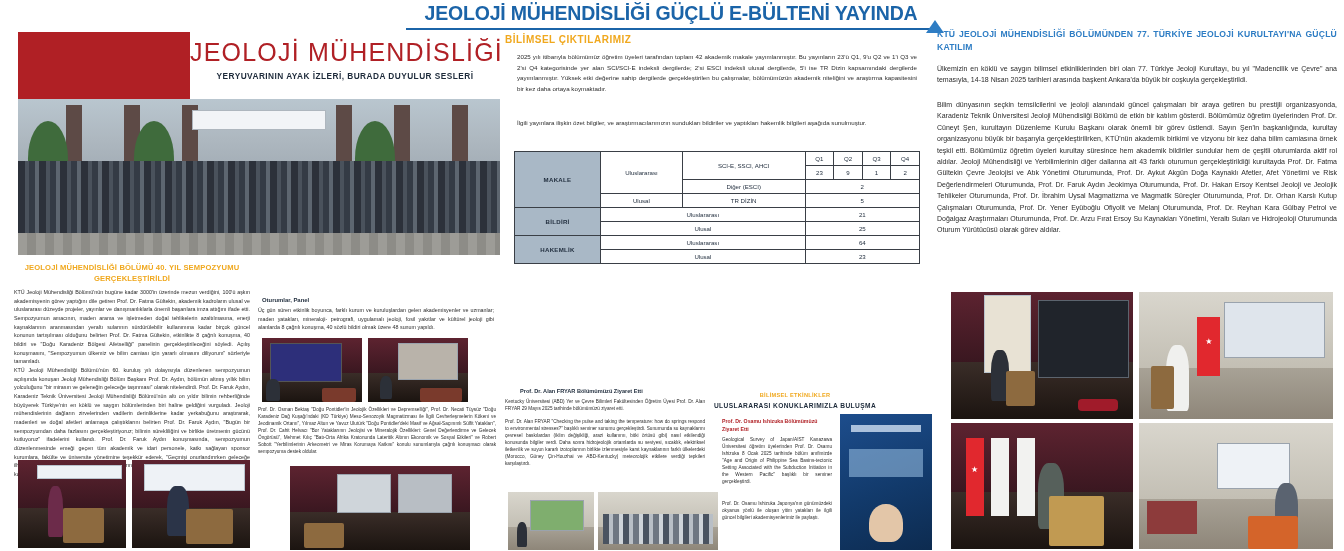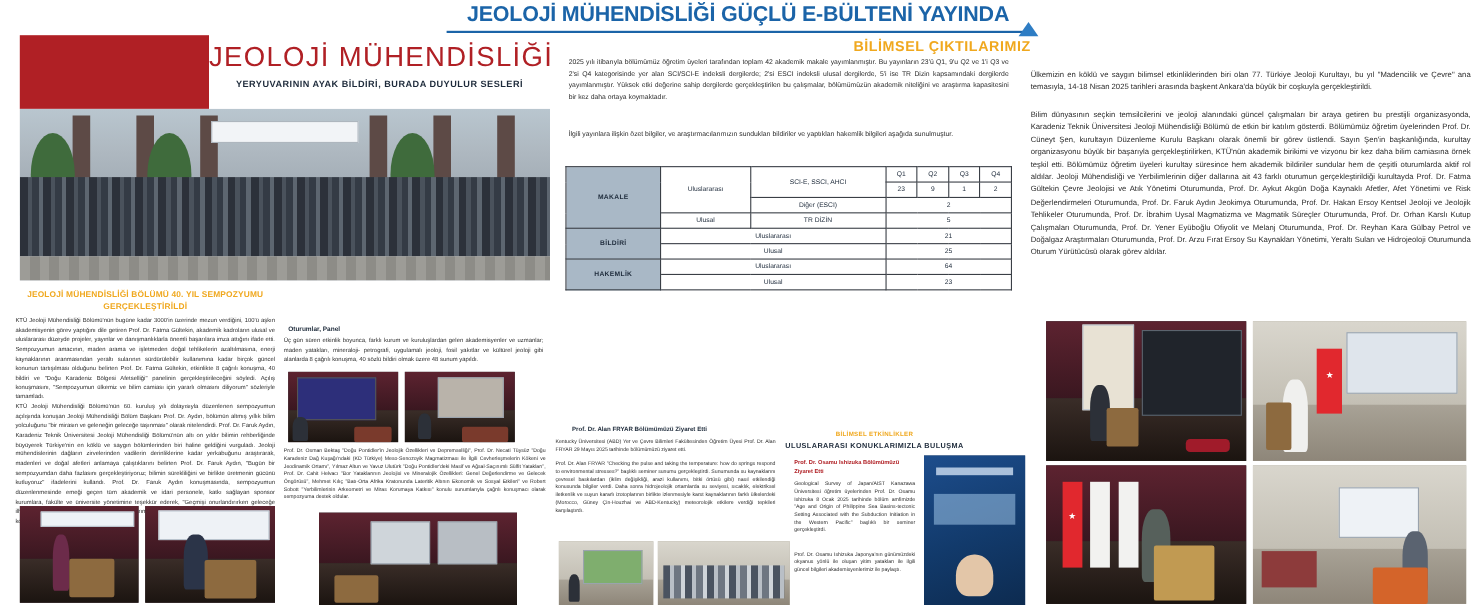--- a/index.html
+++ b/index.html
@@ -102,22 +102,22 @@
     font-size: 5.35px; line-height: 1.62; color:#2b2b2b;
     text-align: justify;
   }
   .body-text.tiny { font-size: 4.7px; line-height:1.5; }
 
   .sub-head { font-size:5.9px; font-weight:bold; color:#1d2a3a; }
 
   
   .mid-head {
     position:absolute; left:505px; top:34px; width:432px;
-    text-align:right; color:#f0a81e; font-weight:bold;
-    font-size:13px; letter-spacing:0.5px;
+    text-align:left; color:#f0a81e; font-weight:bold;
+    font-size:10px; letter-spacing:0.5px;
   }
   .mid-para {
     position:absolute; left:517px; width:400px;
     font-size:6.2px; line-height:1.72; color:#2b2b2b; text-align:justify;
   }
 
   
   table.stats {
     position:absolute; left:514px; top:151px; width:406px;
     border-collapse: collapse;
@@ -171,21 +171,21 @@
 <div id="page">
 
   <div class="page-title">JEOLOJİ MÜHENDİSLİĞİ GÜÇLÜ E-BÜLTENİ YAYINDA</div>
 
   <div class="col col-left">
 
     <div class="red-band"></div>
 
     <div class="mast-wrap">
       <div class="mast-title">JEOLOJİ MÜHENDİSLİĞİ</div>
-      <div class="mast-sub">YERYUVARININ AYAK BİLDİRİ, BURADA DUYULUR SESLERİ</div>
+      <div class="mast-sub">YERYUVARININ AYAK İZLERİ, BURADA DUYULUR SESLERİ</div>
     </div>
 
     <div class="photo hdr-photo">
       <div class="bld"></div>
       <div class="pil" style="left:10%"></div>
       <div class="pil" style="left:22%"></div>
       <div class="pil" style="left:34%"></div>
       <div class="pil" style="left:66%"></div>
       <div class="pil" style="left:78%"></div>
       <div class="pil" style="left:90%"></div>
@@ -338,20 +338,21 @@
     <div style="position:absolute;left:0;top:0;right:0;bottom:0;
          background:linear-gradient(160deg,#1d4d8c 0%,#123a6b 55%,#0d2b50 100%);"></div>
     <div style="position:absolute;left:12%;top:8%;width:76%;height:5%;background:#cfe0f2;opacity:.8;"></div>
     <div style="position:absolute;left:10%;top:26%;width:80%;height:20%;background:#9ec4e8;opacity:.55;"></div>
     <div style="position:absolute;left:32%;bottom:6%;width:36%;height:28%;
          background:#e3c6a8;border-radius:50% 50% 35% 35%;"></div>
   </div>
 
   <div class="corner-arrow"></div>
 
+  <div class="right-head">KTÜ JEOLOJİ MÜHENDİSLİĞİ BÖLÜMÜNDEN 77. TÜRKİYE JEOLOJİ KURULTAYI'NA GÜÇLÜ KATILIM</div>
 
   <div class="right-body" style="top:63px;">Ülkemizin en köklü ve saygın bilimsel etkinliklerinden biri olan 77. Türkiye Jeoloji Kurultayı, bu yıl "Madencilik ve Çevre" ana temasıyla, 14-18 Nisan 2025 tarihleri arasında başkent Ankara'da büyük bir coşkuyla gerçekleştirildi.</div>
 
   <div class="right-body" style="top:99px;">Bilim dünyasının seçkin temsilcilerini ve jeoloji alanındaki güncel çalışmaları bir araya getiren bu prestijli organizasyonda, Karadeniz Teknik Üniversitesi Jeoloji Mühendisliği Bölümü de etkin bir katılım gösterdi. Bölümümüz öğretim üyelerinden Prof. Dr. Cüneyt Şen, kurultayın Düzenleme Kurulu Başkanı olarak önemli bir görev üstlendi. Sayın Şen'in başkanlığında, kurultay organizasyonu büyük bir başarıyla gerçekleştirilirken, KTÜ'nün akademik birikimi ve vizyonu bir kez daha bilim camiasına örnek teşkil etti. Bölümümüz öğretim üyeleri kurultay süresince hem akademik bildiriler sundular hem de çeşitli oturumlarda aktif rol aldılar. Jeoloji Mühendisliği ve Yerbilimlerinin diğer dallarına ait 43 farklı oturumun gerçekleştirildiği kurultayda Prof. Dr. Fatma Gültekin Çevre Jeolojisi ve Atık Yönetimi Oturumunda, Prof. Dr. Aykut Akgün Doğa Kaynaklı Afetler, Afet Yönetimi ve Risk Değerlendirmeleri Oturumunda, Prof. Dr. Faruk Aydın Jeokimya Oturumunda, Prof. Dr. Hakan Ersoy Kentsel Jeoloji ve Jeolojik Tehlikeler Oturumunda, Prof. Dr. İbrahim Uysal Magmatizma ve Magmatik Süreçler Oturumunda, Prof. Dr. Orhan Karslı Kutup Çalışmaları Oturumunda, Prof. Dr. Yener Eyüboğlu Ofiyolit ve Melanj Oturumunda, Prof. Dr. Reyhan Kara Gülbay Petrol ve Doğalgaz Araştırmaları Oturumunda, Prof. Dr. Arzu Fırat Ersoy Su Kaynakları Yönetimi, Yeraltı Suları ve Hidrojeoloji Oturumunda Oturum Yürütücüsü olarak görev aldılar.</div>
 
   <div class="photo dark" style="left:951px;top:292px;width:182px;height:127px;">
     <div class="sky"></div>
       <div class="grnd"></div>
     <div class="banner-strip" style="left:18%;top:2%;width:26%;height:62%;background:#e8e2d4;"></div>
     <div class="scr" style="left:48%;top:6%;width:50%;height:62%;background:#20242b;border-color:#5c646e;"></div>

